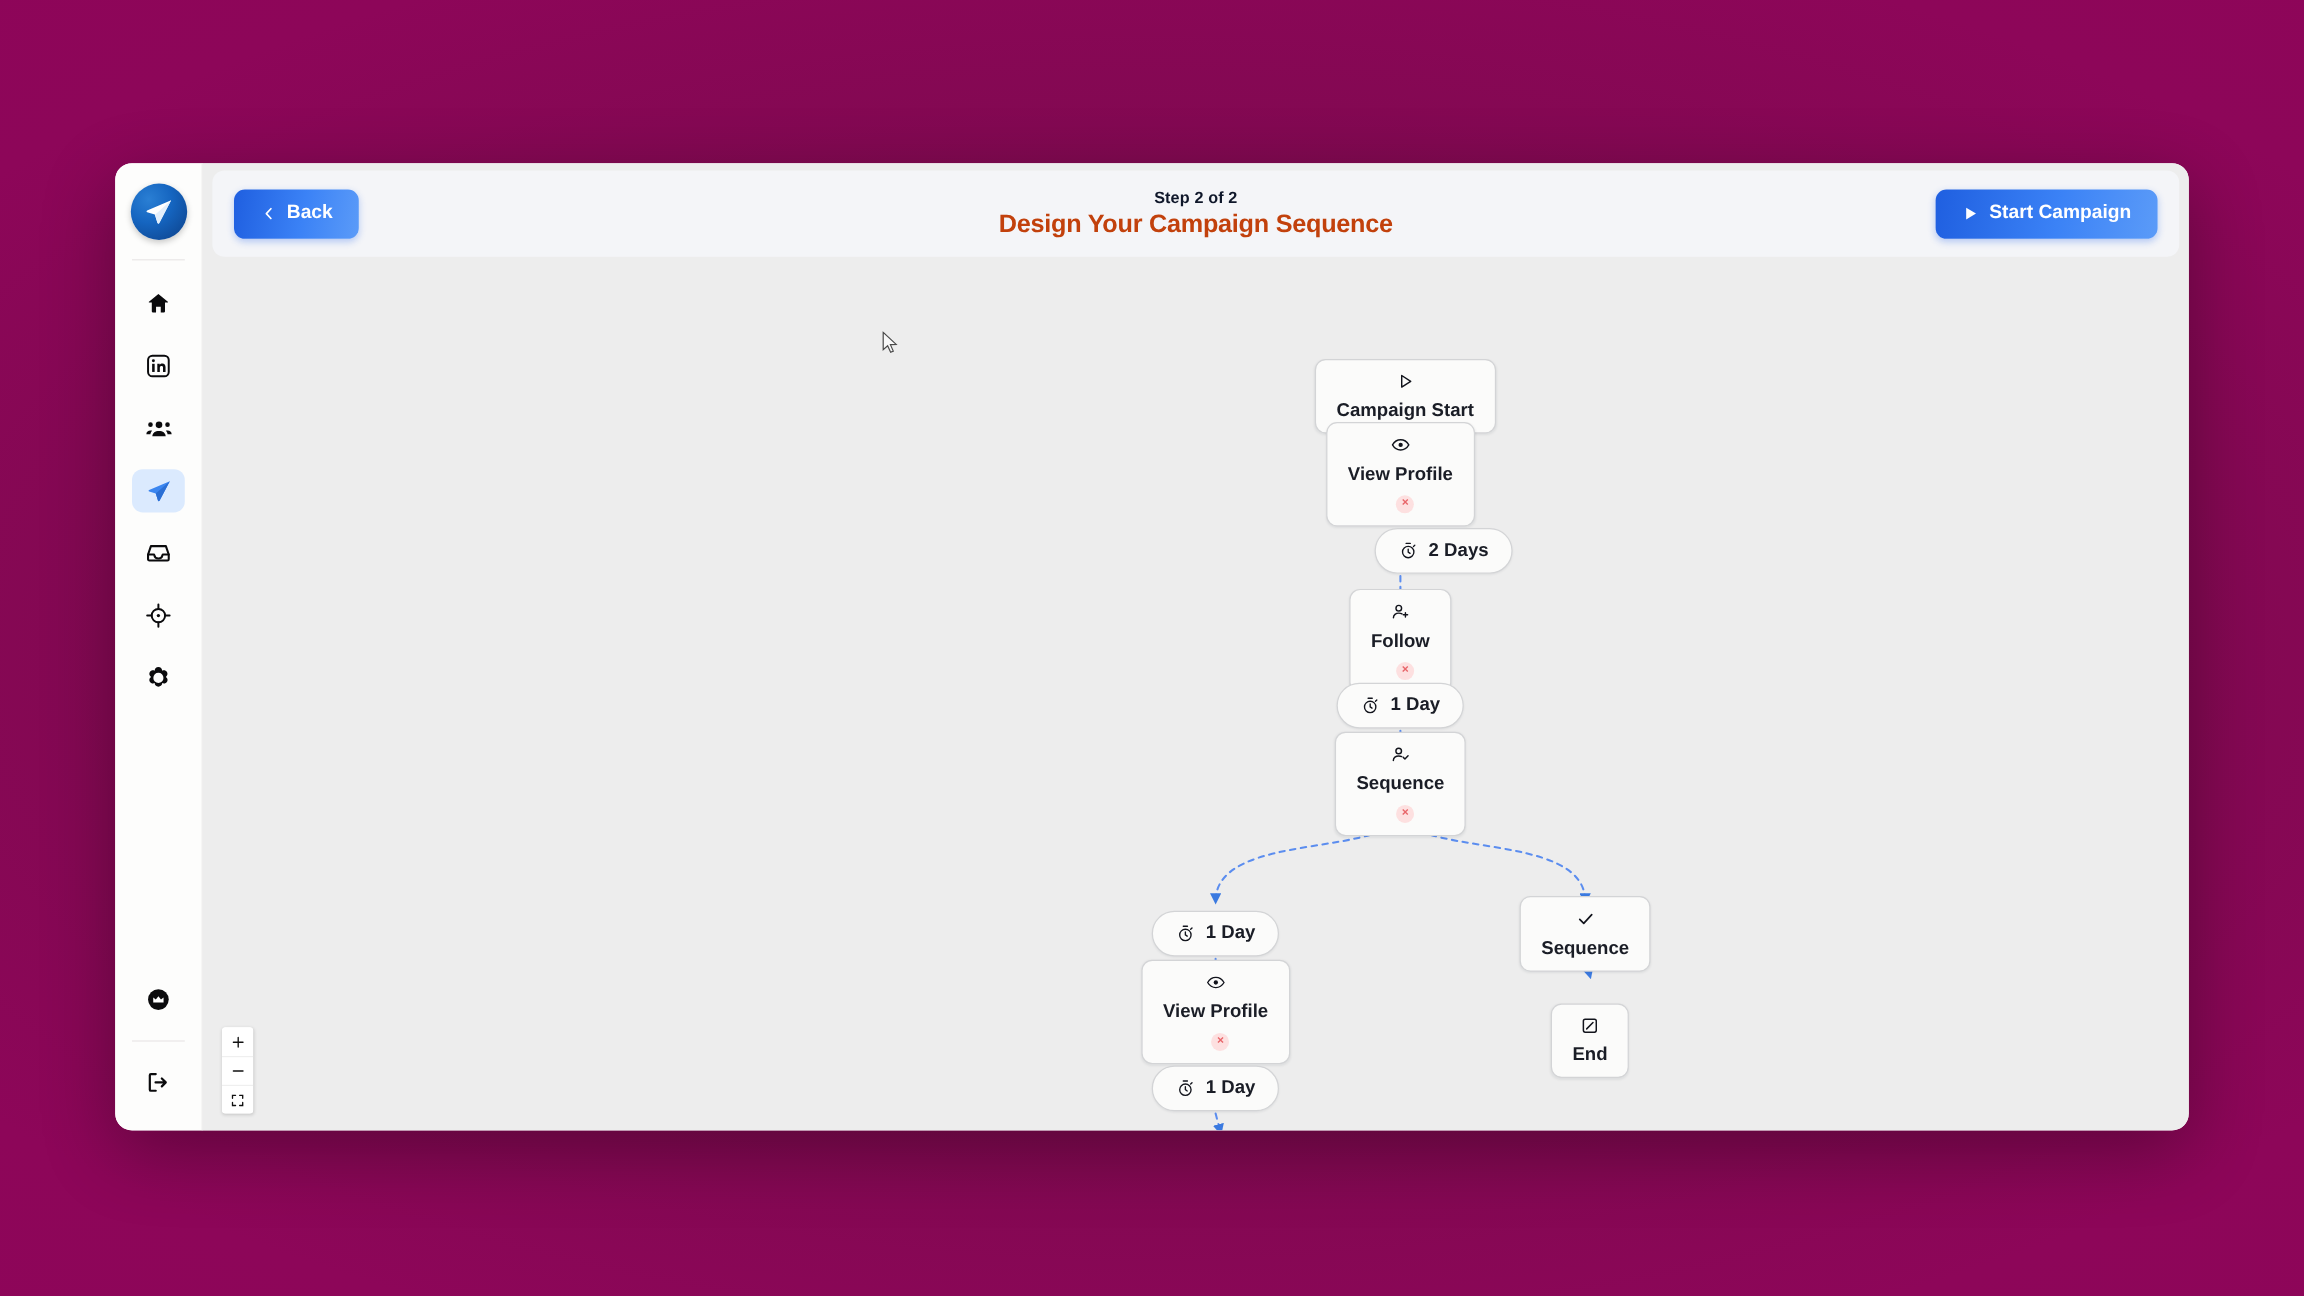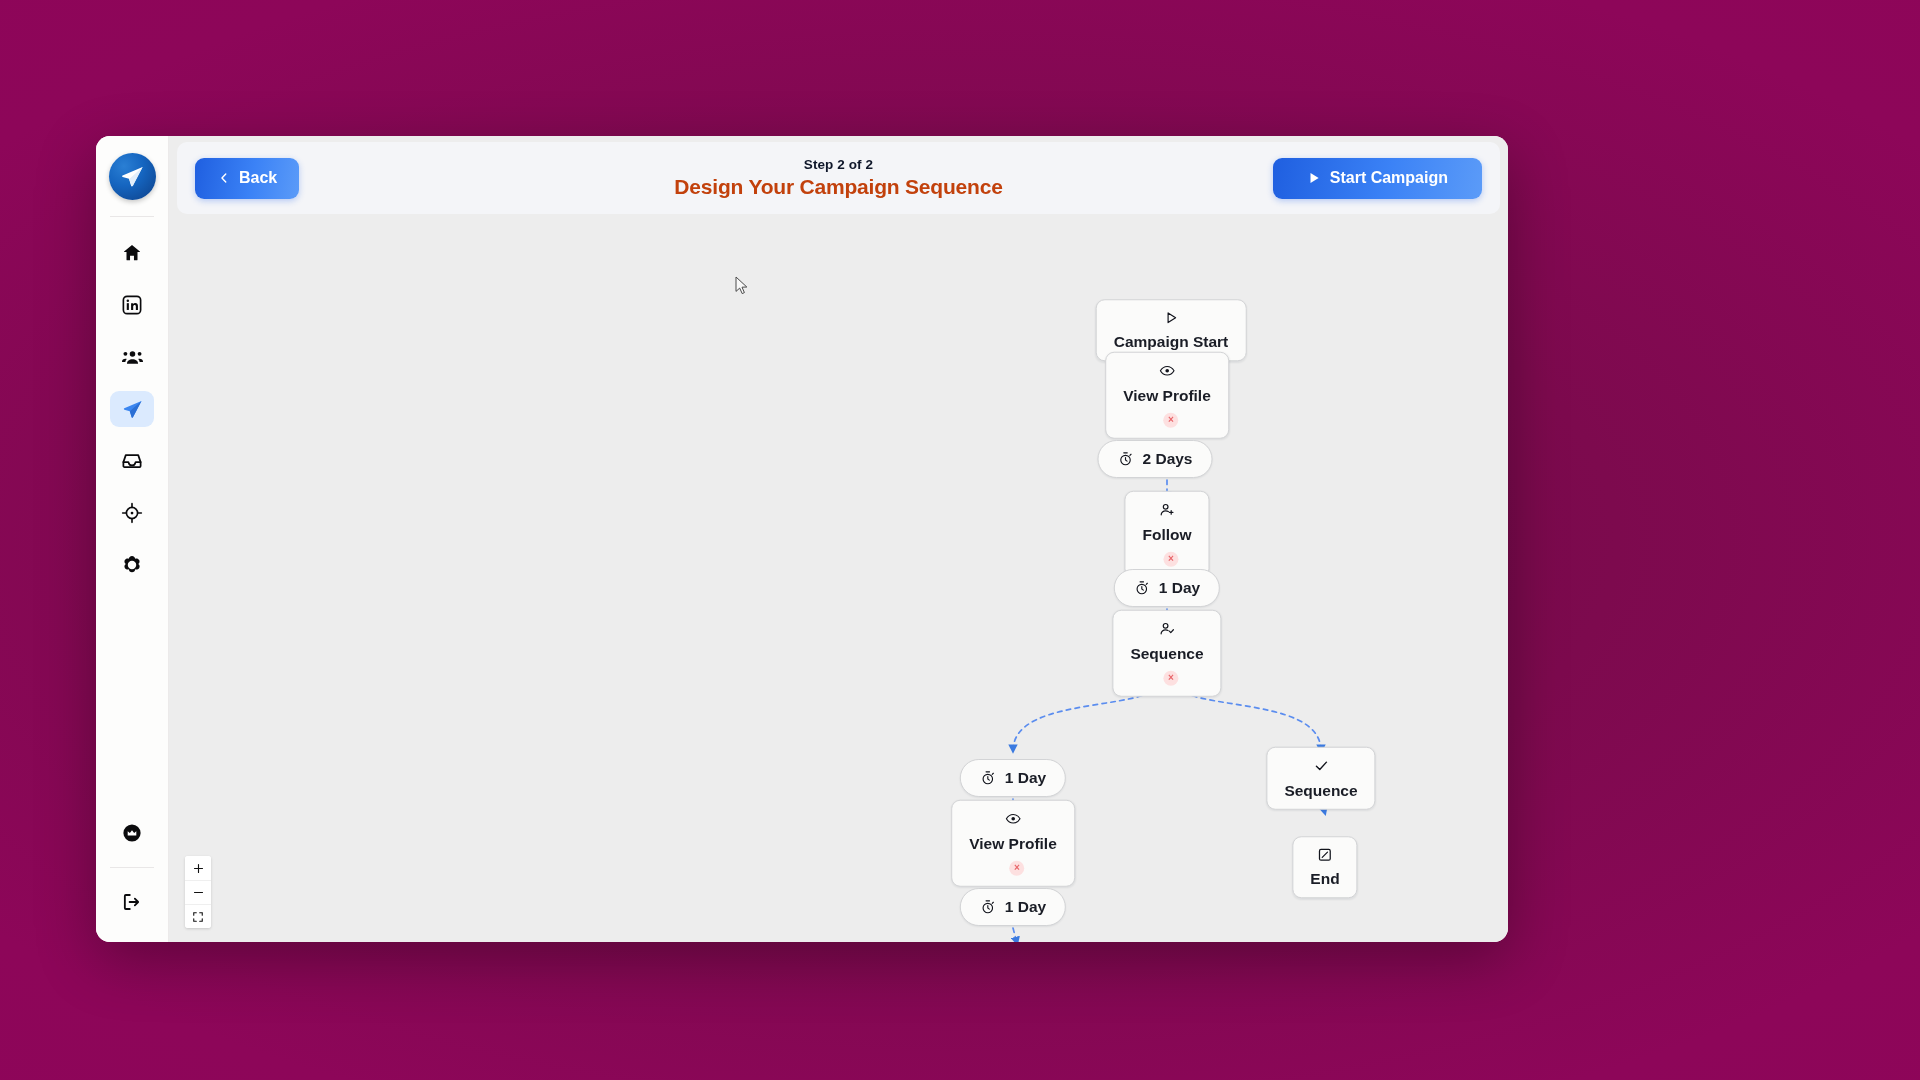--- a/index.html
+++ b/index.html
@@ -11,21 +11,21 @@
   body {
     background:
       radial-gradient(ellipse 90% 80% at 50% 50%, #6e0846 0%, #7d0a4e 38%, #8d0659 72%, #8e0459 100%);
     position: relative;
   }
 
   
   #app-window {
     position: absolute;
     left: 96px; top: 136px;
-    width: 1412px; height: 806px;
+    width: 1728px; height: 806px;
     background: #ffffff;
     border-radius: 14px;
     box-shadow: 0 18px 60px rgba(0,0,0,0.30);
     display: flex;
     overflow: hidden;
   }
 
   
   #sidebar {
     width: 73px;
@@ -101,21 +101,21 @@
     font-weight: bold;
     cursor: pointer;
     box-shadow: 0 2px 6px rgba(37,99,235,0.30);
     font-family: "Liberation Sans", sans-serif;
   }
   .btn-start {
     display: inline-flex; align-items: center; gap: 9px;
     background: linear-gradient(100deg, #1f5fe0 0%, #3b82f6 55%, #5b9bf8 100%);
     color: #fff; border: none;
     border-radius: 9px;
-    padding: 0 34px;
+    padding: 0 22px;
     height: 41px;
     font-size: 16px;
     font-weight: bold;
     cursor: pointer;
     box-shadow: 0 2px 6px rgba(37,99,235,0.30);
     margin-left: auto;
     font-family: "Liberation Sans", sans-serif;
   }
   #header-center {
     position: absolute;
@@ -388,21 +388,21 @@
             <div class="node rect" style="left: 998px; top: 181px;">
               <span class="ico">
                 <svg width="16" height="16" viewBox="0 0 24 24" fill="none" stroke="#12141c" stroke-width="1.7">
                   <path d="M1.8 12S5.5 5.6 12 5.6 22.2 12 22.2 12 18.5 18.4 12 18.4 1.8 12 1.8 12z"></path>
                   <circle cx="12" cy="12" r="2.7" fill="#12141c" stroke="none"></circle>
                 </svg>
               </span>
               <span class="lbl">View Profile</span>
               <span class="del">×</span>
             </div>
-            <div class="node pill" style="left: 986px; top: 245px;">
+            <div class="node pill" style="left: 1034px; top: 245px;">
               <span class="ico">
                 <svg width="16" height="16" viewBox="0 0 24 24" fill="none" stroke="#12141c" stroke-width="1.7" stroke-linecap="round">
                   <circle cx="12" cy="13.6" r="7.1"></circle>
                   <path d="M12 9.9v3.7l2.3 1.6M9.4 2.8h5.2M18.6 6.6l1.7-1.7"></path>
                 </svg>
               </span>
               <span class="lbl">2 Days</span>
             </div>
             <div class="node rect" style="left: 998px; top: 310px; margin-top: 10px;">
               <span class="ico">

